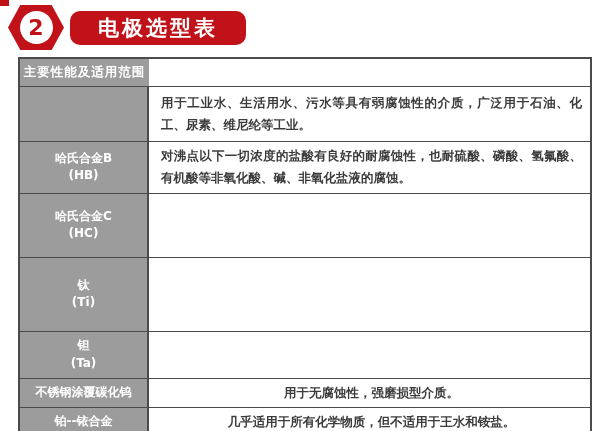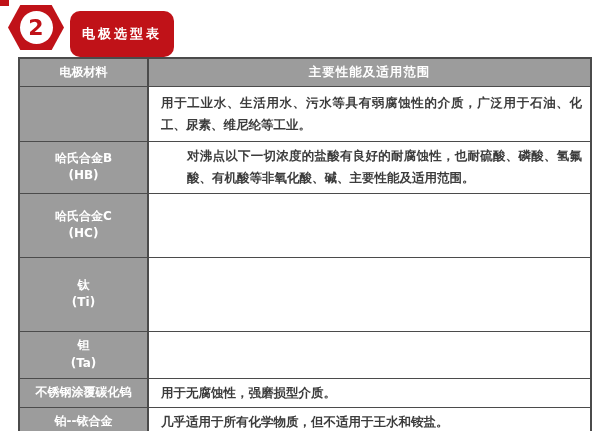--- a/index.html
+++ b/index.html
@@ -22,23 +22,23 @@
     position:absolute;left:8px;top:5px;width:56px;height:45px;background:var(--red);
     clip-path:polygon(0% 50%,22% 0%,78% 0%,100% 50%,78% 100%,22% 100%);
     display:flex;align-items:center;justify-content:center;
   }
   .hex-circle{
     width:33px;height:33px;background:#fff;border-radius:50%;
     display:flex;align-items:center;justify-content:center;
   }
   .hex-number{color:var(--red);font-size:22px;font-weight:bold;line-height:1;}
   .title-pill{
-    position:absolute;left:70px;top:11px;height:46px;background:var(--red);
-    border-radius:10px;color:#fff;font-size:13px;font-weight:bold;
-    display:flex;align-items:center;padding:0 12px;letter-spacing:3px;
+    position:absolute;left:70px;top:11px;height:34px;background:var(--red);
+    border-radius:10px;color:#fff;font-size:21px;font-weight:bold;
+    display:flex;align-items:center;padding:0 28px;letter-spacing:3px;
   }
   
   .etable{
     position:absolute;left:18px;top:57px;width:574px;
     border:2px solid var(--border);background:#fff;
   }
   .trow{
     display:grid;grid-template-columns:129px 1fr;
     border-top:1px solid var(--border);
   }
@@ -50,27 +50,27 @@
     padding:2px 3px;
   }
   .th-right{
     background:var(--gray);color:#fff;
     display:flex;align-items:center;justify-content:center;
     font-weight:bold;font-size:12.5px;letter-spacing:1px;
   }
   .desc-cell{
     display:flex;align-items:center;
     padding:3px 8px 3px 12px;font-size:12.5px;font-weight:bold;
-    color:var(--text);line-height:1.78;text-align:justify;
+    color:var(--text);line-height:1.78;text-align:justify;justify-content:center;
   }
   .mat-sub:empty{display:none;}
   
   .h-head{min-height:27px;}
   .h0{min-height:55px;}
-  .h1{min-height:45px;gap:26px;}
+  .h1{min-height:45px;}
   .h2{min-height:64px;}
   .h3{min-height:74px;}
   .h4{min-height:47px;}
   .h5{min-height:24px;}
   .h6{min-height:22px;}
 </style>
 </head>
 <body>
 
 <div class="corner-square"></div>
@@ -79,39 +79,38 @@
   <div class="hex-circle">
     <span class="hex-number">2</span>
   </div>
 </div>
 
 <div class="title-pill">电极选型表</div>
 
 <div class="etable">
 
   <div class="trow h-head">
-    <div class="th-left">电极材料</div>
     <div class="th-right">主要性能及适用范围</div>
   </div>
 
   <div class="trow h0">
     <div class="mat-cell">
     </div>
     <div class="desc-cell">
       <span>用于工业水、生活用水、污水等具有弱腐蚀性的介质，广泛用于石油、化工、尿素、维尼纶等工业。</span>
     </div>
   </div>
 
   <div class="trow h1">
     <div class="mat-cell">
       <span class="mat-name">哈氏合金B</span>
       <span class="mat-sub">(HB)</span>
     </div>
     <div class="desc-cell">
-      <span>对沸点以下一切浓度的盐酸有良好的耐腐蚀性，也耐硫酸、磷酸、氢氟酸、有机酸等非氧化酸、碱、主要性能及适用范围。</span>
+      <span>对沸点以下一切浓度的盐酸有良好的耐腐蚀性，也耐硫酸、磷酸、氢氟酸、有机酸等非氧化酸、碱、非氧化盐液的腐蚀。</span>
     </div>
   </div>
 
   <div class="trow h2">
     <div class="mat-cell">
       <span class="mat-name">哈氏合金C</span>
       <span class="mat-sub">(HC)</span>
     </div>
   </div>
 

